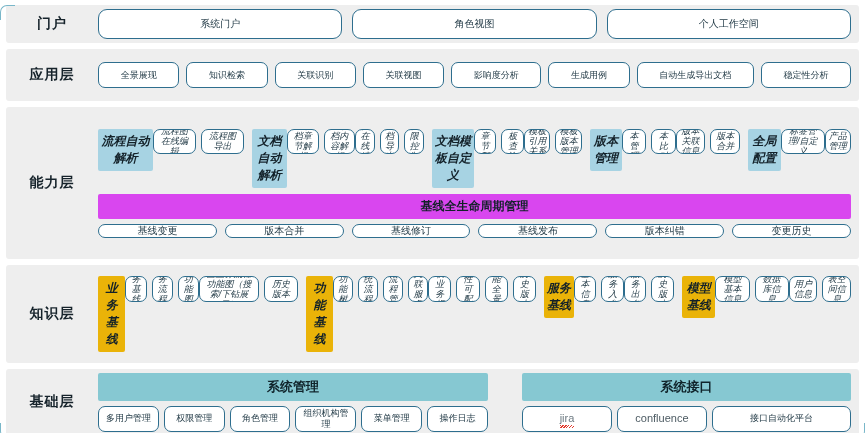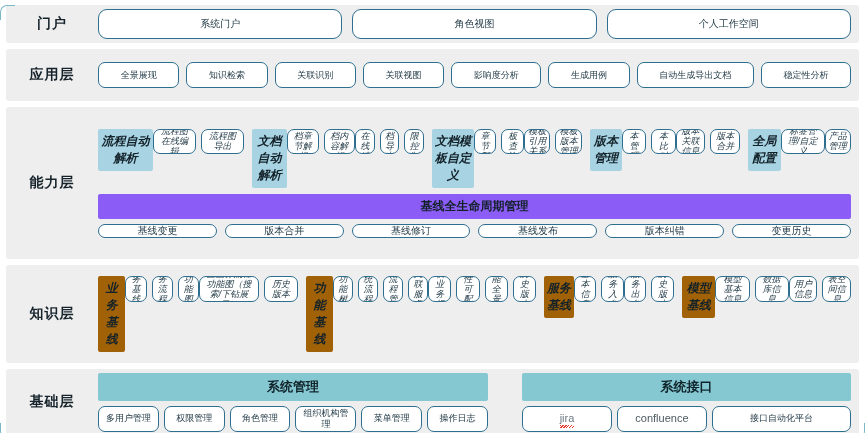--- a/index.html
+++ b/index.html
@@ -63,29 +63,29 @@
   .group{display:flex;font-style:italic;}
   .group-head{
     text-align:center;
     font-size:12px;
     font-weight:bold;
     color:#132129;
     padding:4px 2px;
     border-radius:2px;
   }
   .cap .group-head{background:#a7d3e3;}
-  .know .group-head{background:#a16207;}
+  .know .group-head{background:#eab308;}
   .grow{display:flex;gap:5px;}
   .grow .pill{flex:1 1 0;height:25px;}
   .know .grow .pill{height:26px;}
 
   
   .life{margin-top:6px;}
   .life-head{
-    background:#8b5cf6;
+    background:#d946ef;
     text-align:center;
     font-size:12px;
     font-weight:bold;
     color:#132129;
     padding:4px 2px;
     border-radius:2px;
   }
   .life-row{display:flex;gap:8px;margin-top:5px;}
   .life-row .pill{flex:1 1 0;height:14px;font-size:10px;}
 

